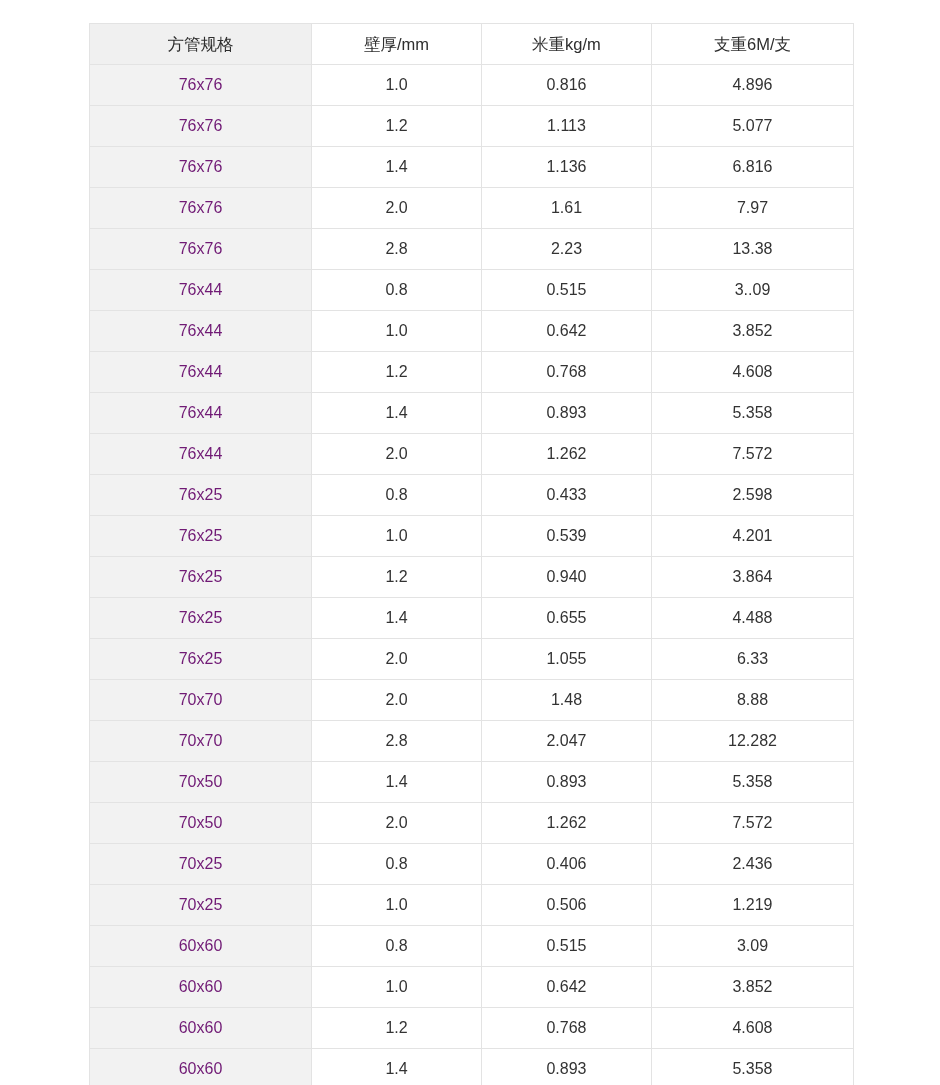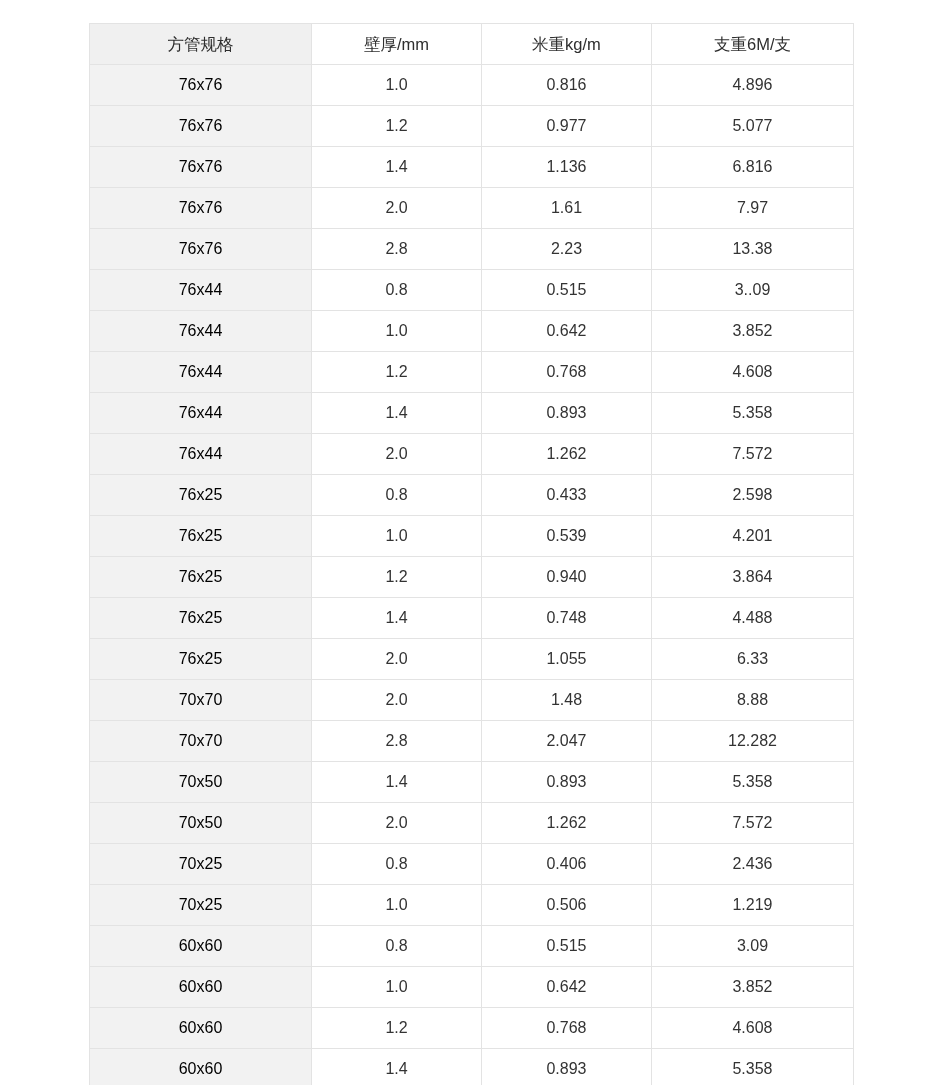--- a/index.html
+++ b/index.html
@@ -58,21 +58,21 @@
   .spec-table thead th {
     border-top: 1px solid #e3e3e3;
     font-size: 16.5px;
     color: #2e2e2e;
   }
   .spec-table thead th:first-child {
     background: #f0f0f0;
   }
   .spec-table tbody td:first-child {
     background: #f2f2f2;
-    color: #000000;
+    color: #701a75;
   }
   .spec-table tbody td {
     color: #333333;
   }
 </style>
 </head>
 <body>
 
 <div class="page">
   <table class="spec-table">
@@ -93,21 +93,21 @@
     <tbody id="table-body">
         <tr>
           <td>76x76</td>
           <td>1.0</td>
           <td>0.816</td>
           <td>4.896</td>
         </tr>
         <tr>
           <td>76x76</td>
           <td>1.2</td>
-          <td>0.977</td>
+          <td>1.113</td>
           <td>5.077</td>
         </tr>
         <tr>
           <td>76x76</td>
           <td>1.4</td>
           <td>1.136</td>
           <td>6.816</td>
         </tr>
         <tr>
           <td>76x76</td>
@@ -165,21 +165,21 @@
         </tr>
         <tr>
           <td>76x25</td>
           <td>1.2</td>
           <td>0.940</td>
           <td>3.864</td>
         </tr>
         <tr>
           <td>76x25</td>
           <td>1.4</td>
-          <td>0.748</td>
+          <td>0.655</td>
           <td>4.488</td>
         </tr>
         <tr>
           <td>76x25</td>
           <td>2.0</td>
           <td>1.055</td>
           <td>6.33</td>
         </tr>
         <tr>
           <td>70x70</td>

